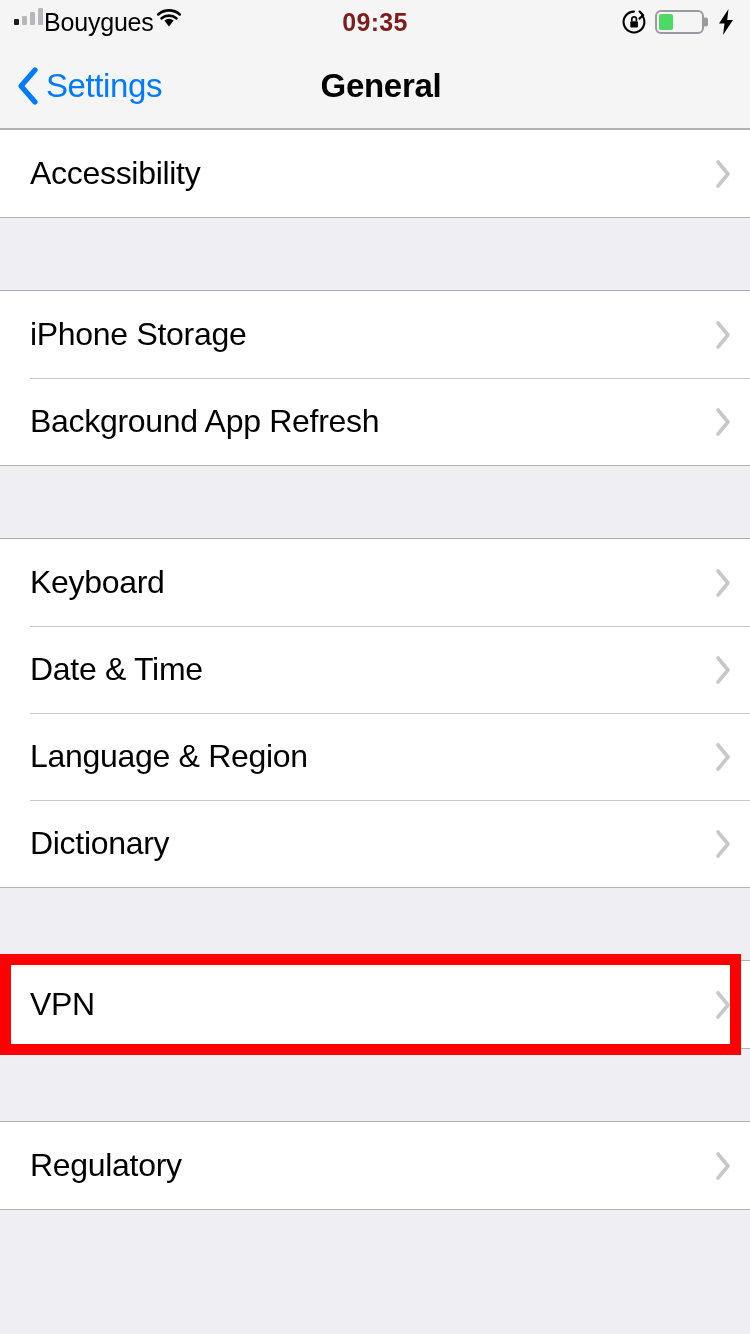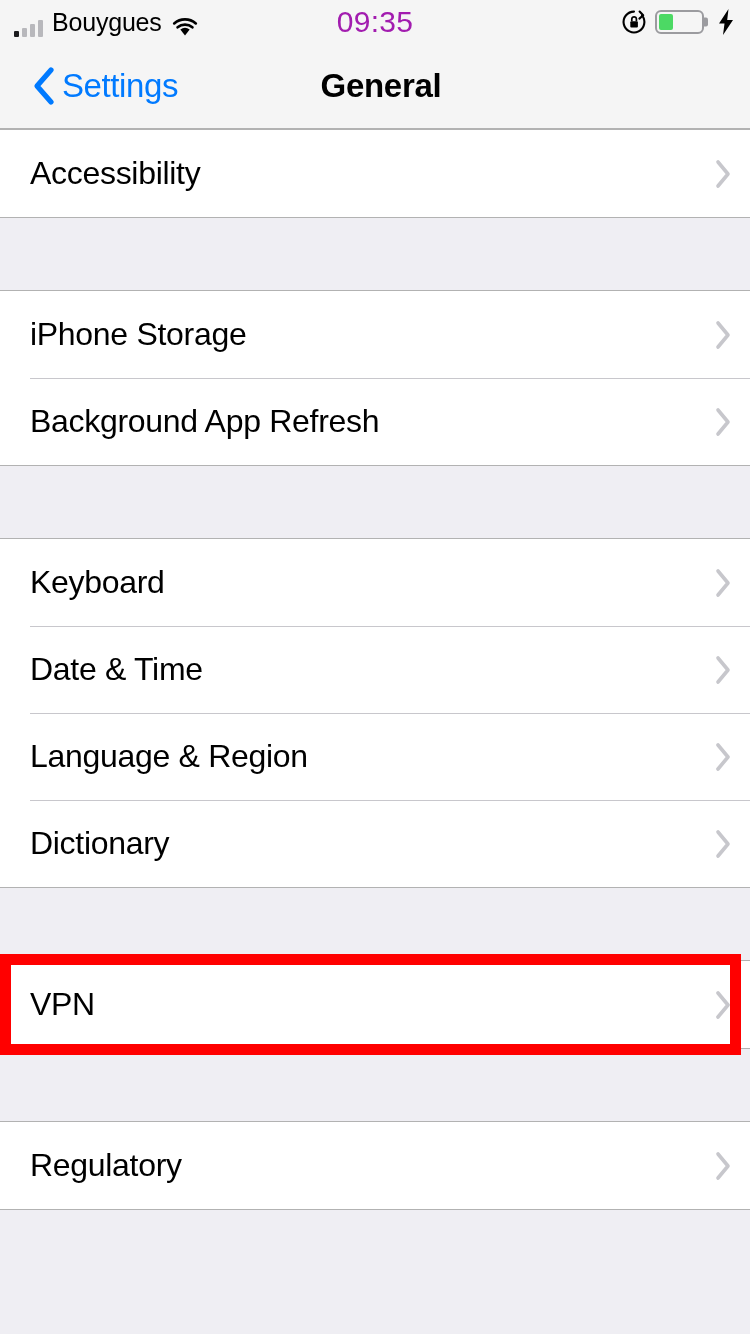--- a/index.html
+++ b/index.html
@@ -13,35 +13,35 @@
   #screen { position:relative; width:750px; height:1334px; background:#EFEEF3; }
 
   
   .status-bar {
     height:44px; width:100%;
     background:#F5F5F5;
     display:flex; align-items:center;
     position:relative;
     padding:0 14px 0 14px;
   }
-  .sb-left { display:flex; align-items:flex-end; gap:9px; }
+  .sb-left { display:flex; align-items:flex-start; gap:1px; }
   .signal { display:flex; align-items:flex-end; gap:3px; height:17px; }
   .signal i { display:block; width:5px; border-radius:1px; background:#B8B8BC; }
   .signal i.on { background:#1c1c1e; }
   .signal i:nth-child(1){ height:6px; }
   .signal i:nth-child(2){ height:9px; }
   .signal i:nth-child(3){ height:13px; }
   .signal i:nth-child(4){ height:17px; }
   .carrier { font-size:25px; color:#000; letter-spacing:-.2px; }
   .wifi { width:28px; height:20px; display:block; }
 
   .sb-time {
     position:absolute; left:0; right:0; top:0; bottom:0;
     display:flex; align-items:center; justify-content:center;
-    font-size:30px; font-weight:normal; color:#a21caf; letter-spacing:.3px;
+    font-size:25px; font-weight:bold; color:#7f1d1d; letter-spacing:.3px;
     pointer-events:none;
   }
   .sb-right {
     margin-left:auto; display:flex; align-items:center; gap:8px;
   }
   .rotlock { width:26px; height:26px; display:block; }
   .battery {
     position:relative; width:49px; height:24px;
     border:2px solid #9b9b9f; border-radius:6px;
     padding:2px; display:flex; align-items:center;
@@ -54,21 +54,21 @@
   }
   .batt-fill { height:100%; background:#4CD964; border-radius:2px; }
   .bolt { width:20px; height:28px; display:block; margin-left:4px; }
 
   
   .nav-bar {
     height:85px; width:100%;
     background:#F5F5F5;
     border-bottom:1px solid #B2B2B2;
     position:relative;
-    display:flex; align-items:center;padding-left:16px;
+    display:flex; align-items:center;
   }
   .back-btn {
     display:flex; align-items:center; gap:6px;
     padding-left:16px; cursor:pointer;
   }
   .back-chev { width:24px; height:40px; display:block; flex:none; }
   .back-label {
     font-size:33px; color:#007AFF; letter-spacing:-.4px;
   }
   .nav-title {

